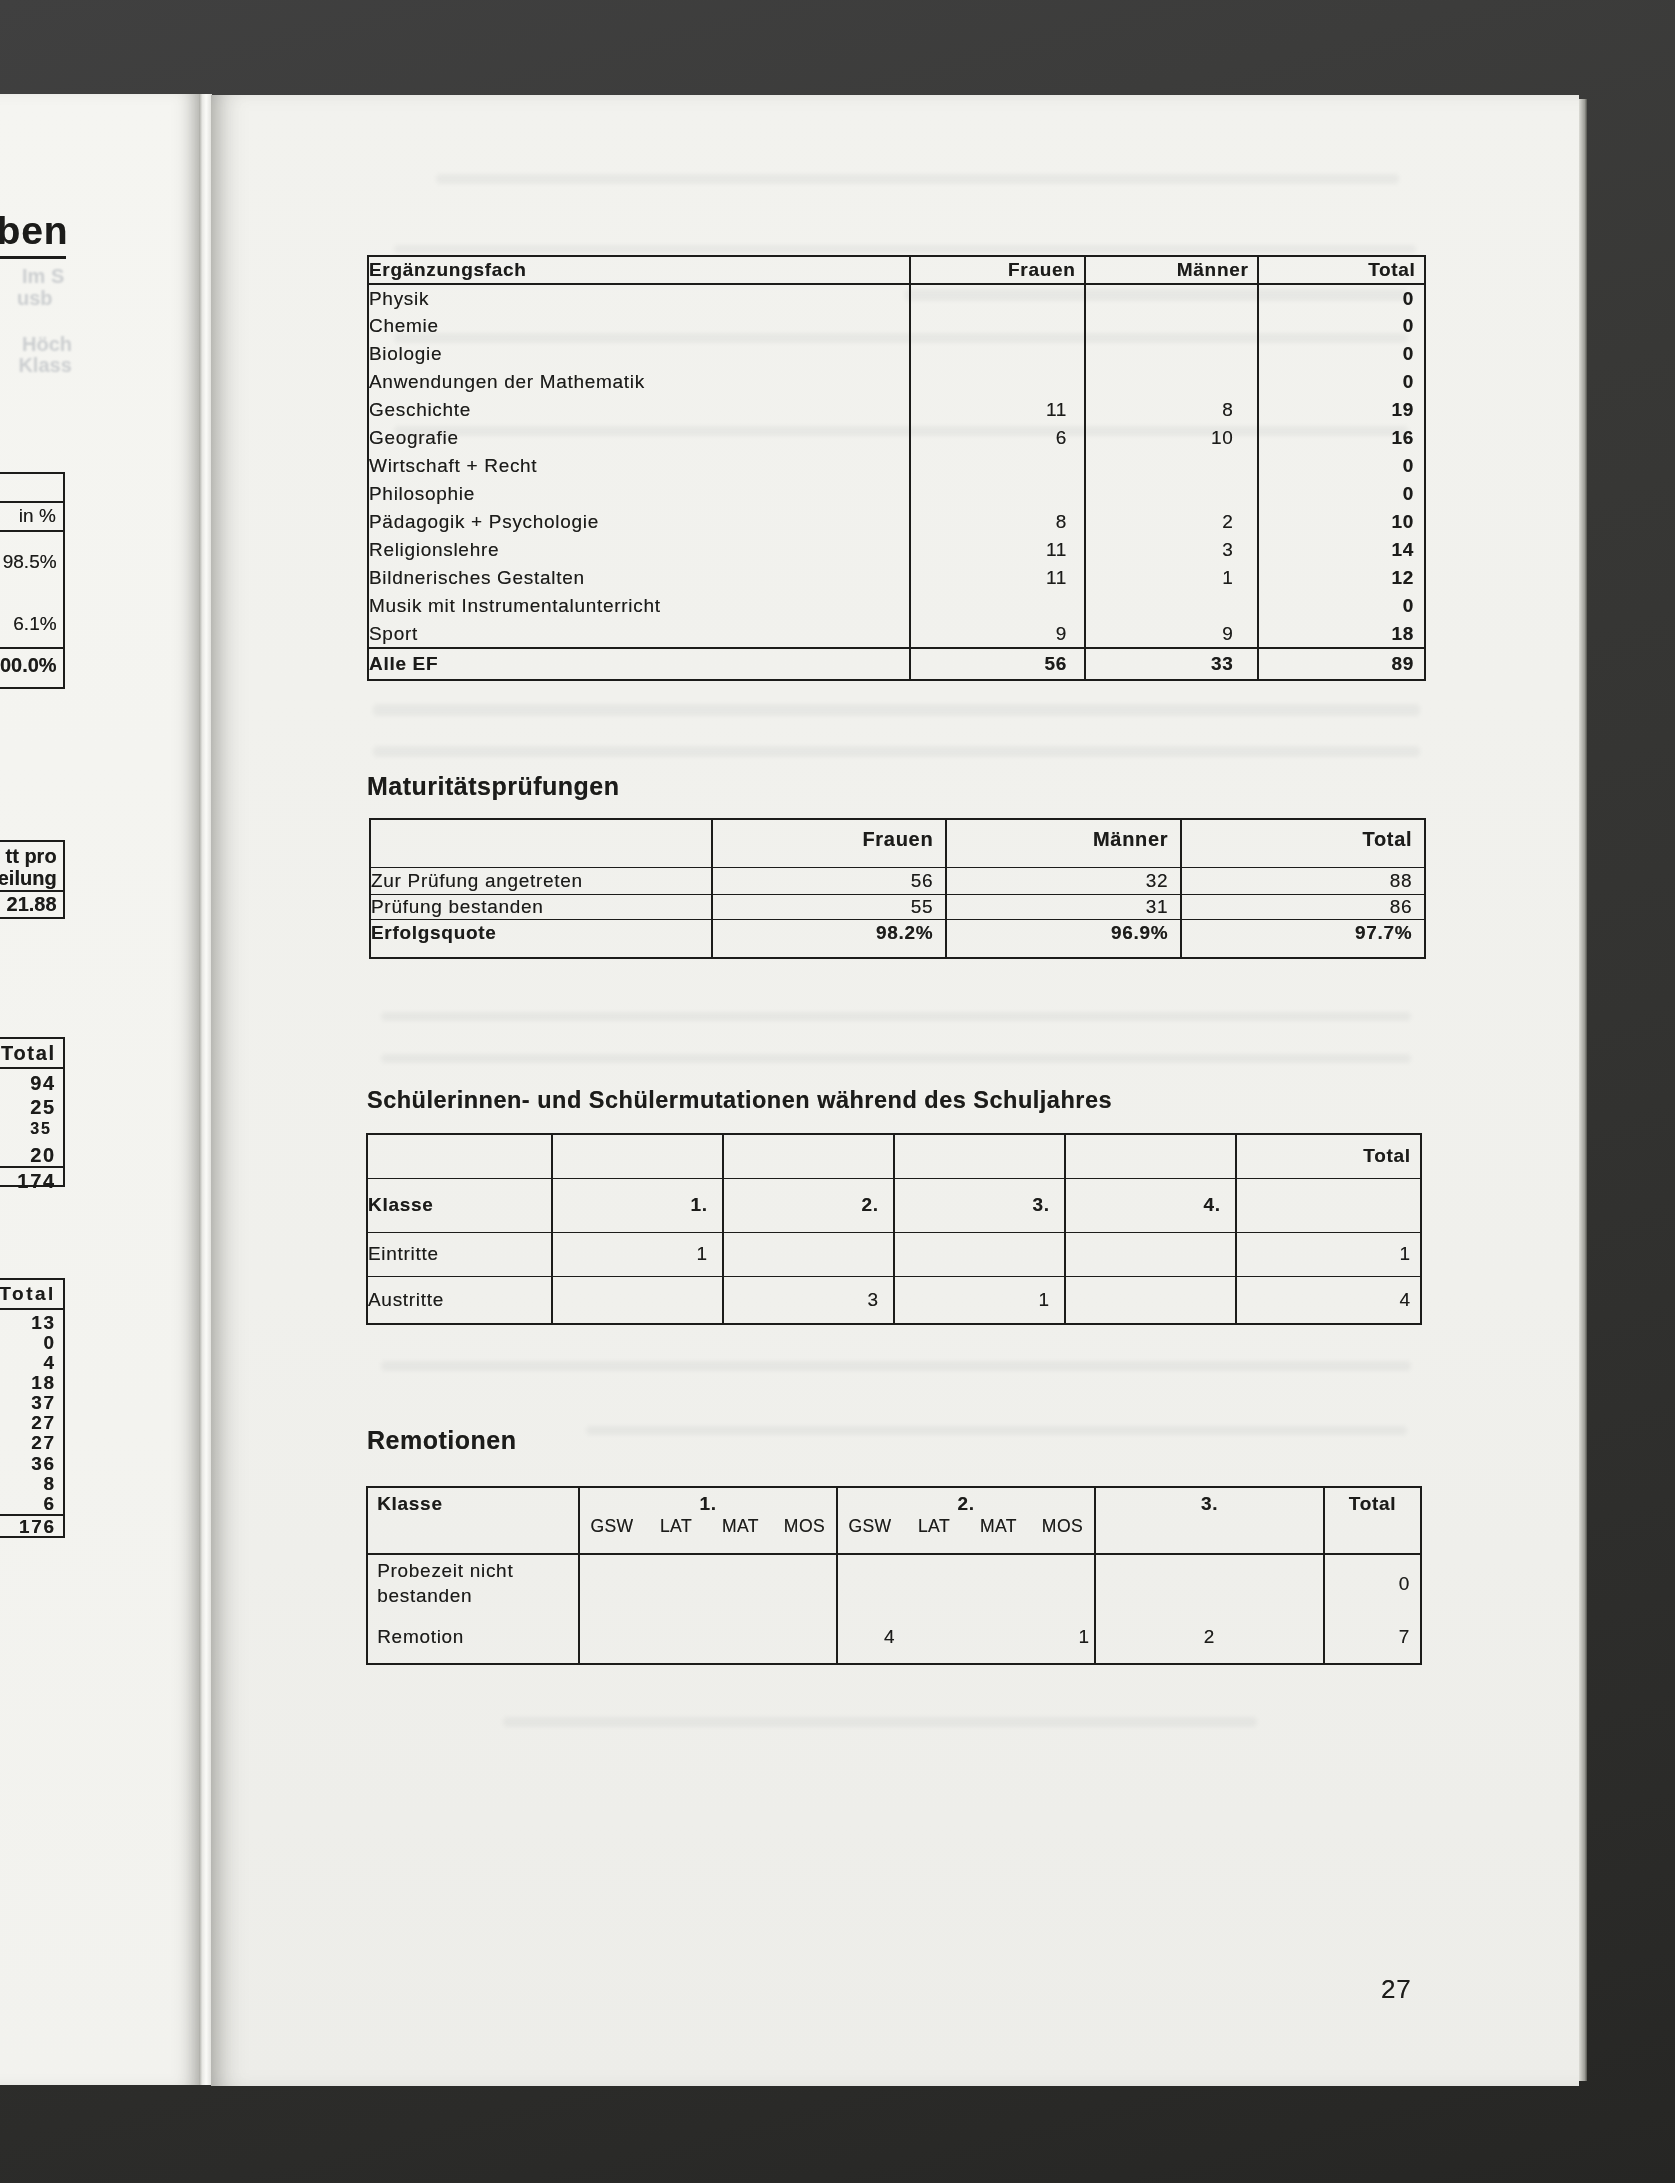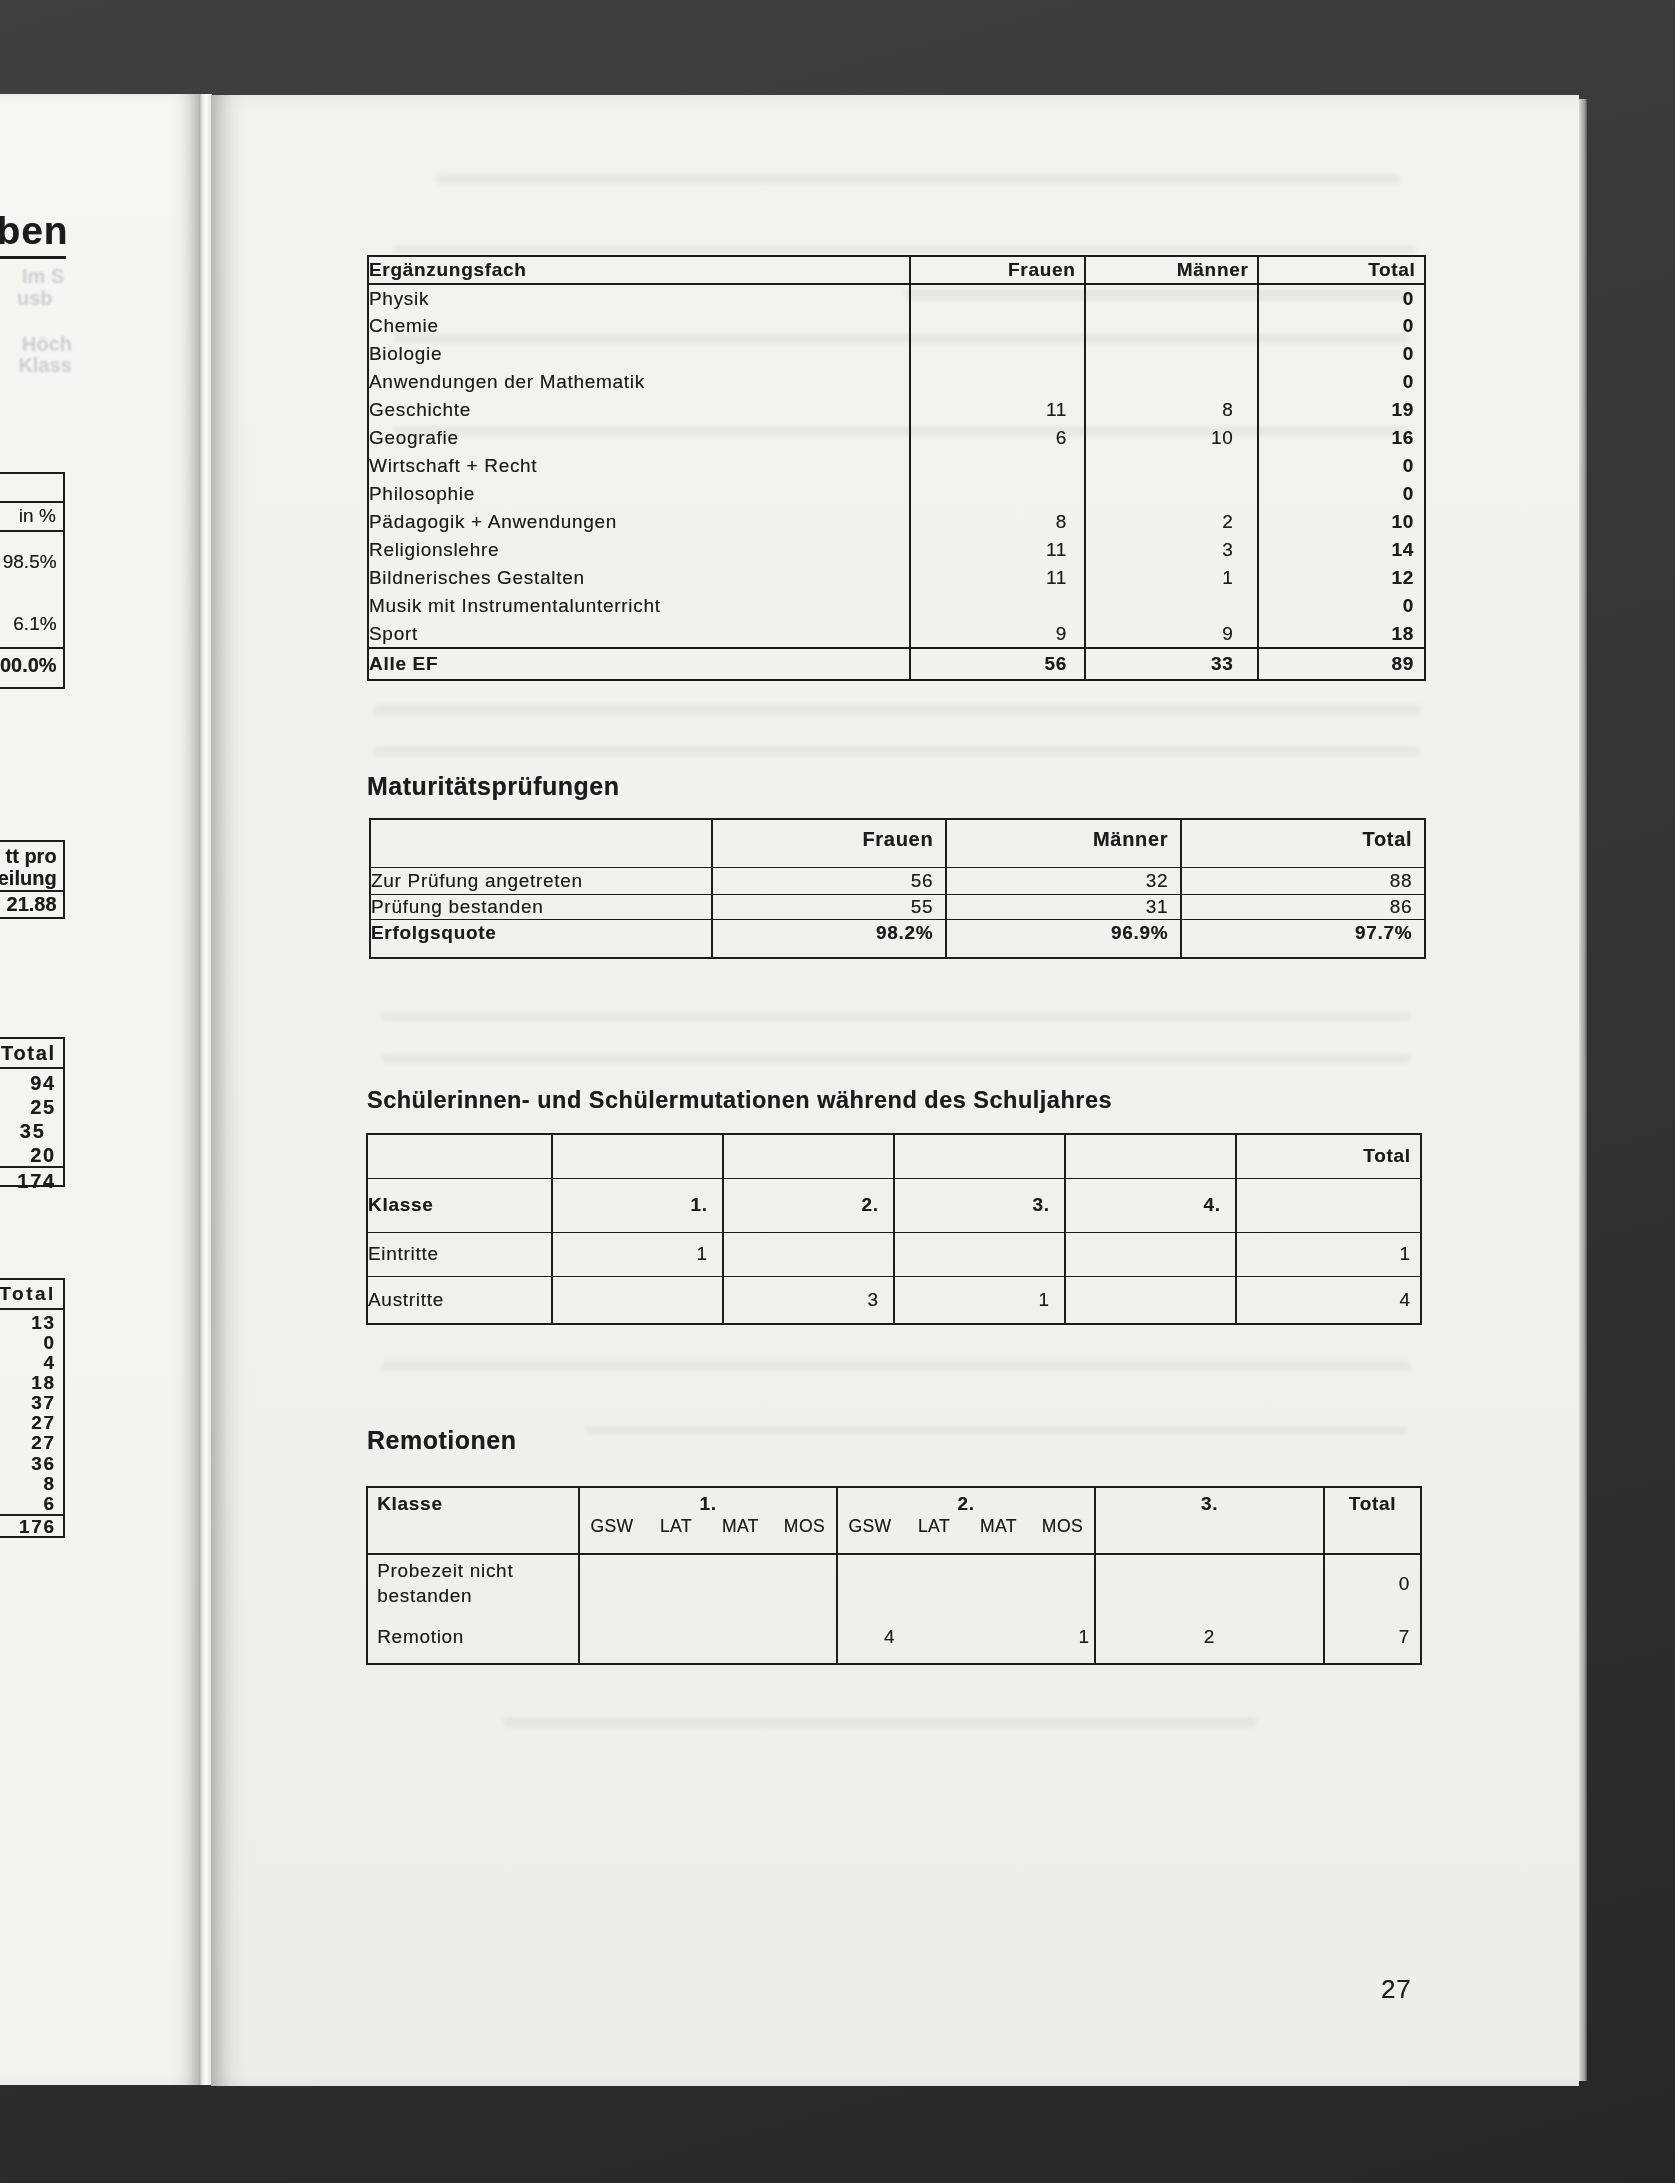--- a/index.html
+++ b/index.html
@@ -115,21 +115,21 @@
     <div class="txt b" style="right:5.9px;top:25px;font-size:20px;">eilung</div>
     <div style="position:absolute;left:0;right:0;top:48px;height:1.7px;background:var(--ink);"></div>
     <div class="txt b" style="right:5.9px;top:51px;font-size:20px;">21.88</div>
   </div>
 
   <div style="position:absolute;left:-28.5px;top:1037px;width:89px;height:146px;border:2.1px solid var(--ink);font-weight:700;">
     <div class="txt" style="right:6.7px;top:3.4px;font-size:20px;letter-spacing:1.7px;">Total</div>
     <div style="position:absolute;left:0;right:0;top:28px;height:1.7px;background:var(--ink);"></div>
     <div class="txt" style="right:6.7px;top:33px;font-size:20px;letter-spacing:1.7px;">94</div>
     <div class="txt" style="right:6.7px;top:57px;font-size:20px;letter-spacing:1.7px;">25</div>
-    <div class="txt" style="right:17px;top:81px;font-size:20px;letter-spacing:1.7px;">35</div>
+    <div class="txt" style="right:11px;top:81px;font-size:16px;letter-spacing:1.7px;">35</div>
     <div class="txt" style="right:6.7px;top:105px;font-size:20px;letter-spacing:1.7px;">20</div>
     <div style="position:absolute;left:0;right:0;top:127px;height:1.7px;background:var(--ink);"></div>
     <div class="txt" style="right:6.7px;top:131px;font-size:20px;letter-spacing:1.7px;">174</div>
   </div>
 
   <div style="position:absolute;left:-28.5px;top:1278px;width:89px;height:256px;border:2.1px solid var(--ink);font-weight:700;">
     <div class="txt" style="right:6.7px;top:3.4px;font-size:19px;letter-spacing:2.5px;">Total</div>
     <div style="position:absolute;left:0;right:0;top:28px;height:1.7px;background:var(--ink);"></div>
     <div class="txt" style="right:6.7px;top:32px;font-size:19px;letter-spacing:1.7px;">13</div>
     <div class="txt" style="right:6.7px;top:52px;font-size:19px;letter-spacing:1.7px;">0</div>
@@ -214,21 +214,21 @@
       <td class="num v-l c-m"></td>
       <td class="num v-l c-t">0</td>
     </tr>
     <tr style="height:28px;">
       <td class="lbl">Philosophie</td>
       <td class="num v-l c-f"></td>
       <td class="num v-l c-m"></td>
       <td class="num v-l c-t">0</td>
     </tr>
     <tr style="height:28px;">
-      <td class="lbl">Pädagogik + Anwendungen</td>
+      <td class="lbl">Pädagogik + Psychologie</td>
       <td class="num v-l c-f">8</td>
       <td class="num v-l c-m">2</td>
       <td class="num v-l c-t">10</td>
     </tr>
     <tr style="height:28px;">
       <td class="lbl">Religionslehre</td>
       <td class="num v-l c-f">11</td>
       <td class="num v-l c-m">3</td>
       <td class="num v-l c-t">14</td>
     </tr>

